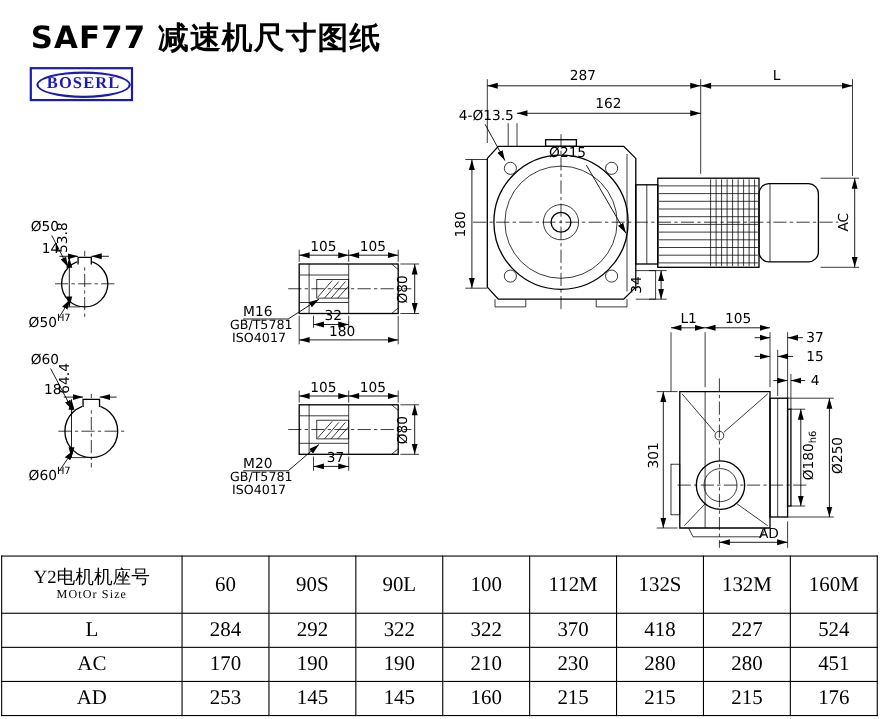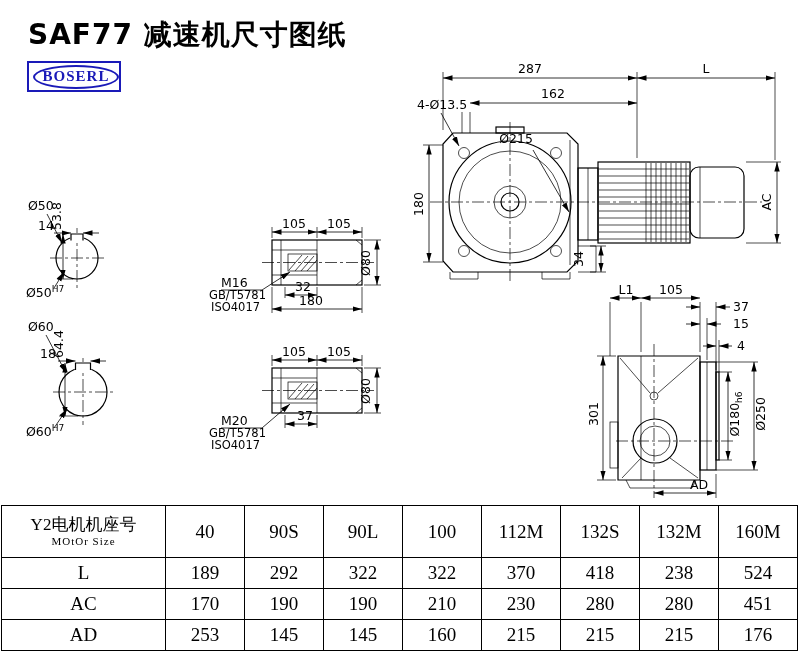--- a/index.html
+++ b/index.html
@@ -302,38 +302,38 @@
   <colgroup>
       <col style="width:164px">
       <col span="8">
     </colgroup>
   <tbody>
       <tr class="hdr">
     <td class="c-head">
       <div>Y2电机机座号</div>
       <div class="en">MOtOr Size</div>
     </td>
-    <td>40</td>
+    <td>60</td>
     <td>90S</td>
     <td>90L</td>
     <td>100</td>
     <td>112M</td>
     <td>132S</td>
     <td>132M</td>
     <td>160M</td>
   </tr>
   <tr class="row">
     <td>L</td>
-    <td>189</td>
+    <td>284</td>
     <td>292</td>
     <td>322</td>
     <td>322</td>
     <td>370</td>
     <td>418</td>
-    <td>238</td>
+    <td>227</td>
     <td>524</td>
   </tr>
   <tr class="row">
     <td>AC</td>
     <td>170</td>
     <td>190</td>
     <td>190</td>
     <td>210</td>
     <td>230</td>
     <td>280</td>

